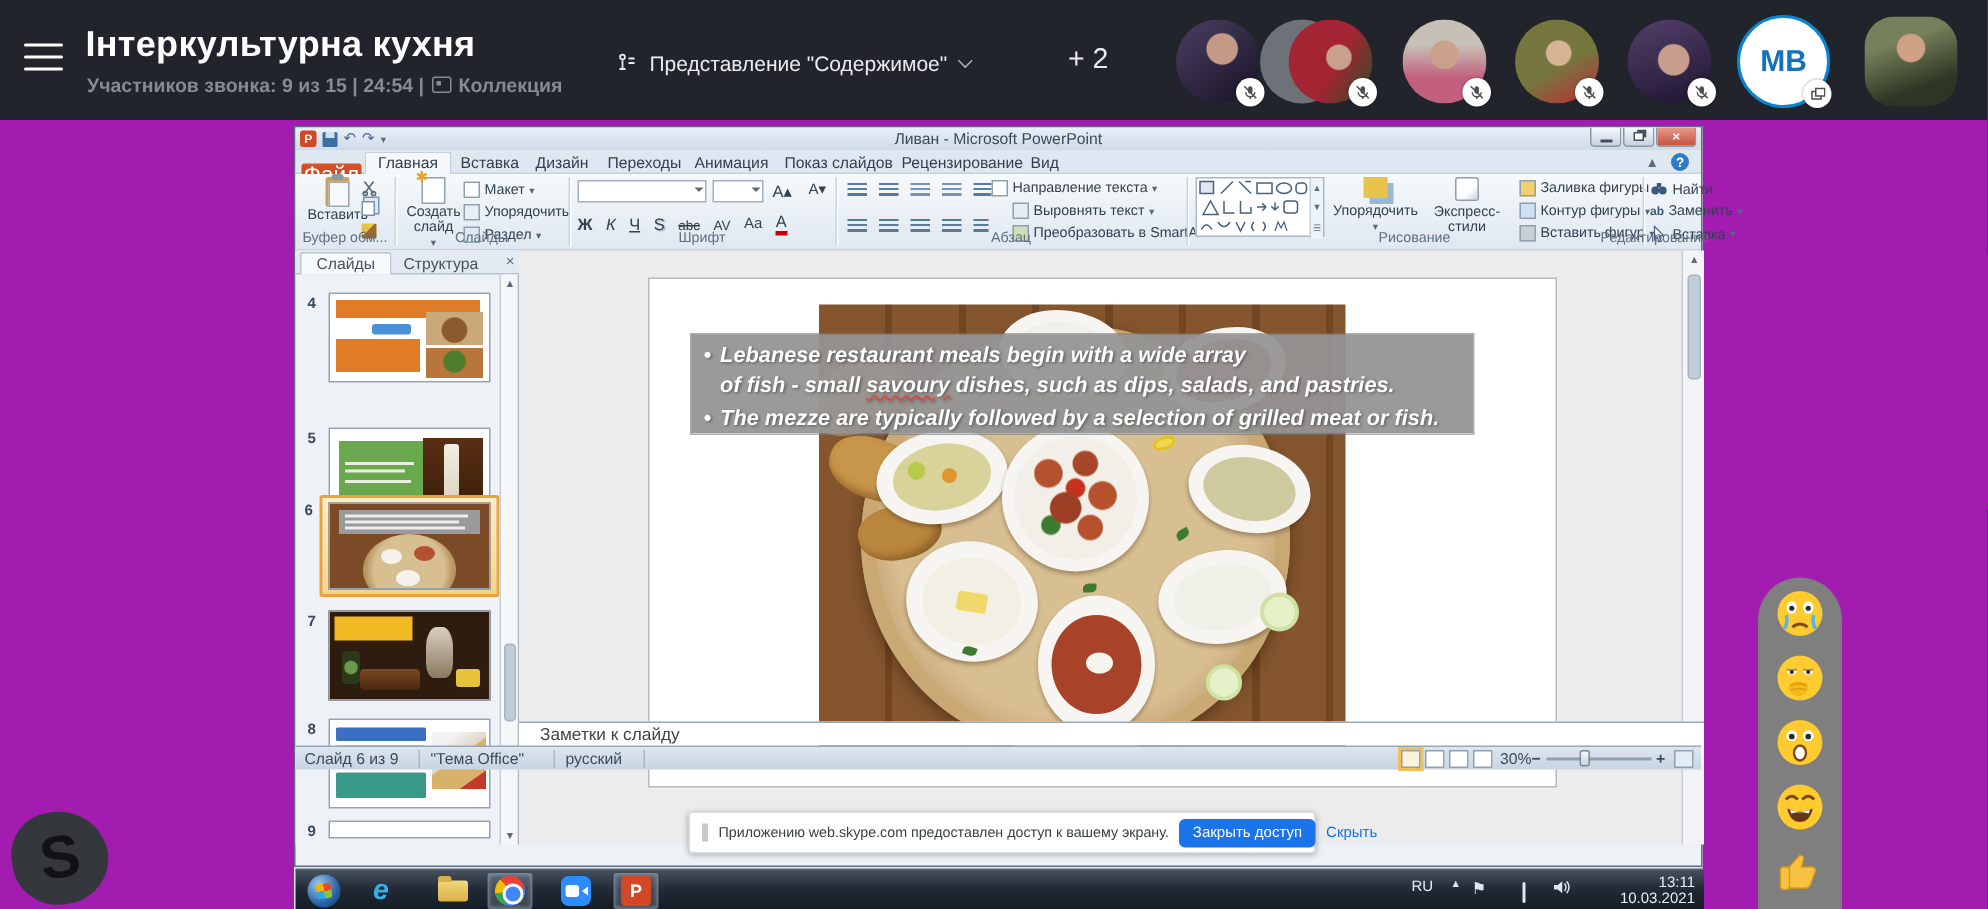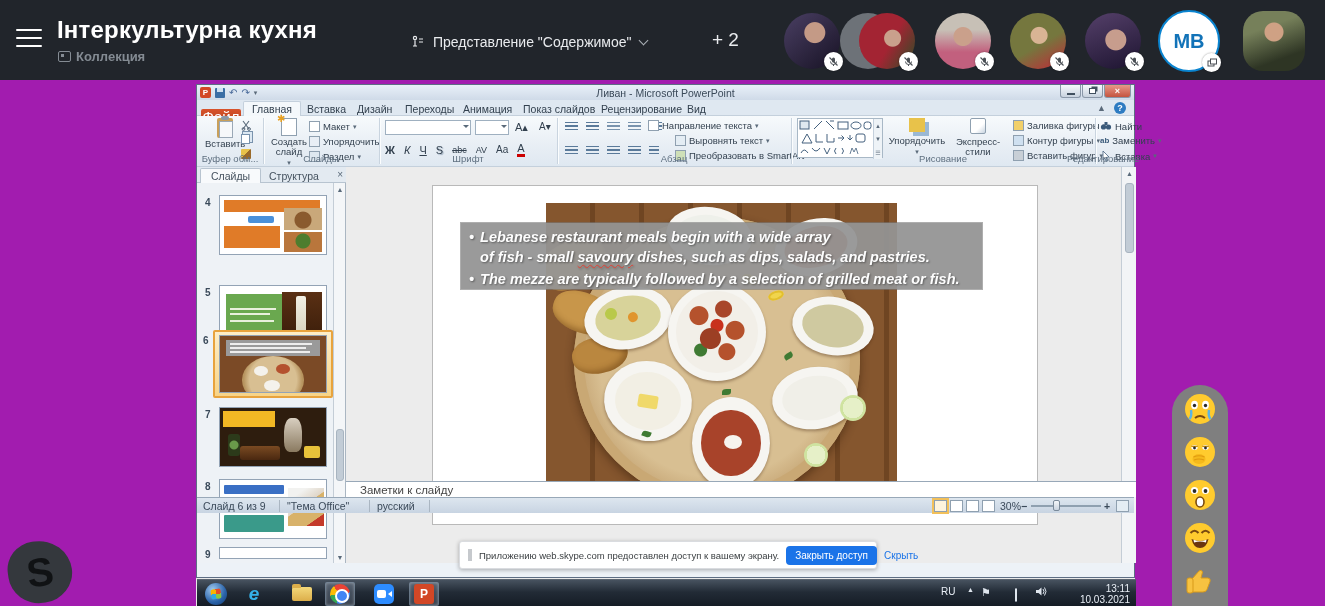--- a/index.html
+++ b/index.html
@@ -160,20 +160,21 @@
 <div class="stage">
 
   <div class="topbar">
     <div class="burger">
         <i></i>
         <i></i>
         <i></i>
       </div>
     <div class="sk-title">Інтеркультурна кухня</div>
     <div class="sk-sub">
+      <span>Участников звонка: 9 из 15 | 24:54 |</span>
       <span class="gal-ico"></span>
       <span>Коллекция</span>
     </div>
     <div class="viewctl">
       <svg width="15" height="15" viewBox="0 0 15 15">
         <circle cx="5" cy="3" r="1.6" fill="none" stroke="#e9ebee" stroke-width="1.2"></circle>
         <path d="M5 5.2 L5 9 M3 11 L7 11 M5 9 L5 11" stroke="#e9ebee" stroke-width="1.2" fill="none"></path>
         <path d="M9 4 L13 4 M9 7 L13 7" stroke="#e9ebee" stroke-width="1.2"></path>
       </svg>
       <span>Представление "Содержимое"</span>
@@ -358,21 +359,21 @@
           <span class="lines12" style="opacity:.8"></span>
           <span class="lines12"></span>
         </div>
         <div class="smrow" style="left:368px;top:30px;gap:8px">
           <span class="lines12"></span>
           <span class="lines12"></span>
           <span class="lines12"></span>
           <span class="lines12"></span>
           <span class="lines12" style="width:10px"></span>
         </div>
-        <div class="smrow" style="left:451px;top:4px">
+        <div class="smrow" style="left:464px;top:4px">
           <span class="mini"></span>
             <span>Направление текста</span>
             <span class="dd">▾</span>
         </div>
         <div class="smrow" style="left:478px;top:19px">
           <span class="mini" style="background:#e4edf4"></span>
             <span>Выровнять текст</span>
             <span class="dd">▾</span>
         </div>
         <div class="smrow" style="left:478px;top:34px">

